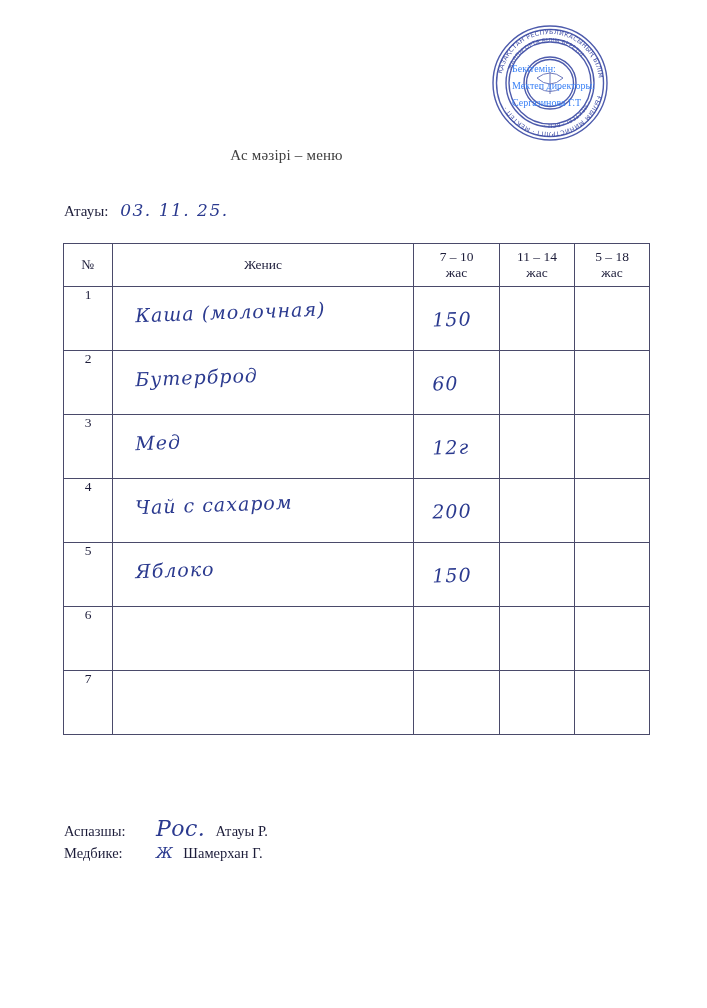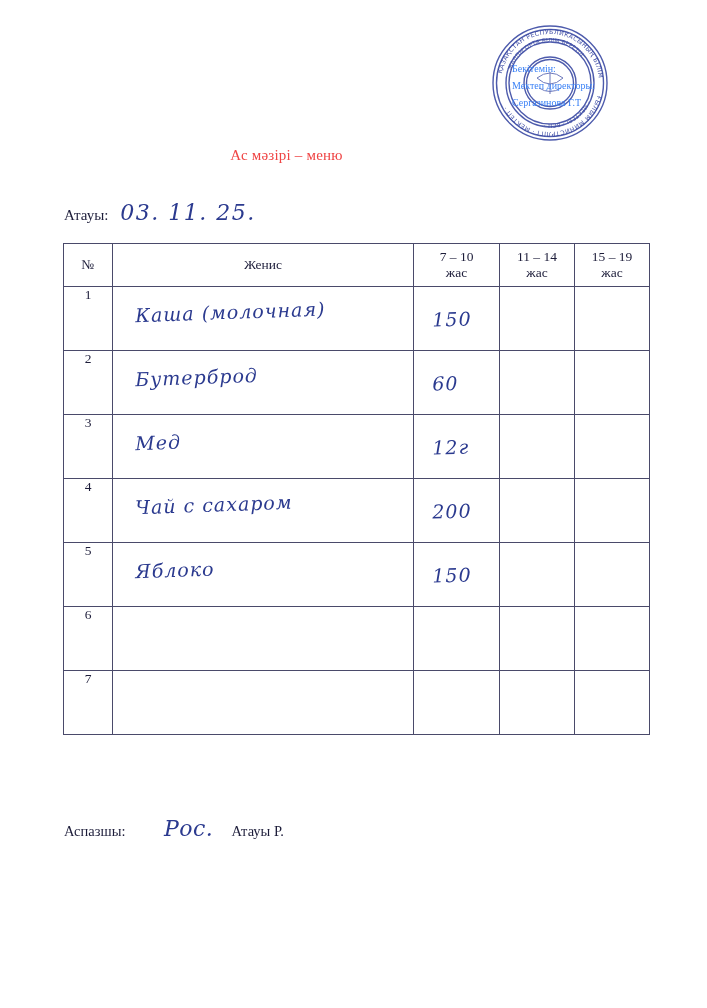--- a/index.html
+++ b/index.html
@@ -46,36 +46,36 @@
 
   
   .doc-title {
     position: absolute;
     left: 0;
     top: 147px;
     width: 573px;
     text-align: center;
     font-size: 15px;
     letter-spacing: 0.2px;
-    color: #ef4444;
+    color: #404040;
   }
 
   
   .date-line {
     position: absolute;
     left: 64px;
     top: 200px;
     font-size: 15px;
     color: #1d1d3a;
   }
   .date-line .label { }
   .date-line .hand {
     font-family: "DejaVu Serif", serif;
     font-style: italic;
-    font-size: 22px;
+    font-size: 17px;
     color: #2b3a8f;
     margin-left: 8px;
     letter-spacing: 1.5px;
   }
 
   
   .menu-table {
     position: absolute;
     left: 63px;
     top: 243px;
@@ -142,21 +142,20 @@
     left: 64px;
     top: 818px;
     font-size: 14.5px;
     color: #1d1d3a;
     line-height: 22px;
   }
   .footer .row {
     display: flex;
     align-items: baseline;
     white-space: nowrap;
-    gap: 8px;
   }
   .footer .role { min-width: 82px; display: inline-block; }
   .footer .sig {
     font-family: "DejaVu Serif", serif;
     font-style: italic;
     color: #2b3a8f;
     font-size: 22px;
     padding: 0 10px;
     letter-spacing: 0.5px;
   }
@@ -221,21 +220,21 @@
         <th class="col-name">Женис</th>
         <th class="col-a710">
           <div>7 – 10</div>
           <div>жас</div>
         </th>
         <th class="col-a1114">
           <div>11 – 14</div>
           <div>жас</div>
         </th>
         <th class="col-a1518">
-          <div>15 – 19</div>
+          <div>5 – 18</div>
           <div>жас</div>
         </th>
       </tr>
     </thead>
     <tbody>
       <tr>
         <td class="cell-no">1</td>
         <td class="cell-name">
             <span class="cell-hand">Каша (молочная)</span>
           </td>
@@ -341,15 +340,20 @@
       </tr>
     </tbody>
   </table>
 
   <div class="footer">
     <div class="row">
       <span class="role">Аспазшы:</span>
       <span class="sig">Рос.</span>
       <span class="name">Атауы Р.</span>
     </div>
+    <div class="row">
+      <span class="role">Медбике:</span>
+      <span class="sig small">Ж</span>
+      <span class="name">Шамерхан Г.</span>
+    </div>
   </div>
 
 </div>
 
 </body></html>

